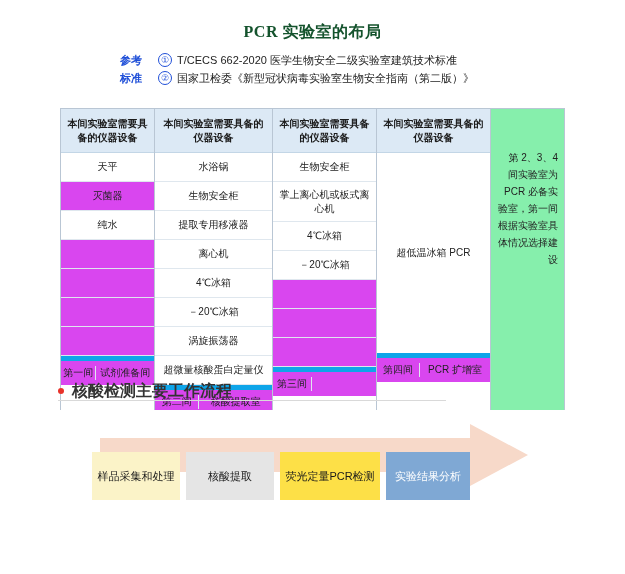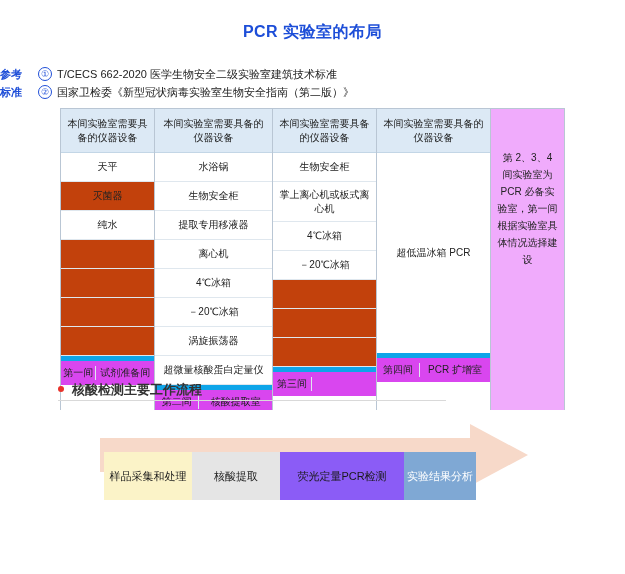--- a/index.html
+++ b/index.html
@@ -11,29 +11,31 @@
     height: 574px;
     background: #ffffff;
     font-family: "Liberation Sans", sans-serif;
     color: #222;
     position: relative;
     overflow: hidden;
   }
 
   .title {
     text-align: center;
-    color: #1d4ed8;
+    color: #14532d;
     font-size: 16px;
     font-weight: bold;
     margin-top: 22px;
     letter-spacing: 0.5px;
+    font-family: Liberation Serif, serif;
   }
 
   .refs {
-    margin: 22px 0 0 0;
+    margin: 8px 0 0 0;
+    padding-left: 120px;
     display: flex;
     align-items: flex-end;
     font-size: 11px;
   }
   .refs-label {
     color: #1f4fd8;
     font-weight: bold;
     line-height: 18px;
     width: 34px;
     flex: none;
@@ -95,31 +97,31 @@
     display: flex;
     align-items: center;
     justify-content: center;
     box-sizing: border-box;
     padding: 14px 3px;
   }
   .head {
     background: #dce9f5;
     font-size: 10px;
     height: 44px;
-    font-weight: normal;
+    font-weight: bold;
     color: #1a1a1a;
     line-height: 1.4;
     padding: 3px 6px;
     border-bottom: 1px solid #c3d6e6;
   }
   .r {
     height: 25px;
   }
   .white { background: #ffffff; }
-  .blue  { background: #c2410c; }
+  .blue  { background: #d946ef; }
 
   .footer-row {
     display: flex;
     border-top: 5px solid #0ea5e9;
     height: 24px;
     background: #d946ef;
     align-items: center;
   }
   .foot-a, .foot-b {
     display: flex;
@@ -138,36 +140,36 @@
     background: #ffffff;
     font-size: 10px;
     display: flex;
     align-items: center;
     justify-content: center;
     text-align: center;
     box-sizing: border-box;
   }
 
   .col-5-body {
-    background: #f0abfc;
+    background: #86efac;
     flex: 1;
     font-size: 10px;
     line-height: 1.7;
     padding: 40px 6px 6px 6px;
-    text-align: center;
+    text-align: right;
     box-sizing: border-box;
     color: #222;
   }
 
   
   .flow-title {
     position: absolute;
     left: 58px;
     top: 381px;
-    font-size: 13px;
+    font-size: 16px;
     font-weight: bold;
     color: #333;
   }
   .flow-dot {
     display: inline-block;
     width: 6px;
     height: 6px;
     background: #e8322a;
     border-radius: 50%;
     margin-right: 8px;
@@ -211,41 +213,42 @@
     top: 0;
     width: 0;
     height: 0;
     border-top: 31px solid transparent;
     border-bottom: 31px solid transparent;
     border-left: 58px solid #f7d9c9;
   }
 
   .boxes {
     position: absolute;
-    left: 44px;
+    left: 32px;
     top: 42px;
     display: flex;
+    gap: 6px;
   }
   .box {
     width: 88px;
     height: 48px;
     display: flex;
     align-items: center;
     justify-content: center;
     text-align: center;
     font-size: 11px;
     color: #1a1a1a;
     box-sizing: border-box;
     padding: 2px;
     line-height: 1.3;
   }
   .box-1 { background: #fbf3c8; }
   .box-2 { background: #e5e5e5; }
-  .box-3 { background: #8b5cf6; width: 124px; }
-  .box-4 { background: #7fa8d4; color: #fff; width: 72px; }
+  .box-3 { background: #fde047; width: 100px; }
+  .box-4 { background: #7fa8d4; color: #fff; width: 84px; }
 </style>
 </head>
 <body>
 
 <div class="title">PCR 实验室的布局</div>
 
 <div class="refs">
   <div class="refs-label">
     <div>参考</div>
     <div>标准</div>

